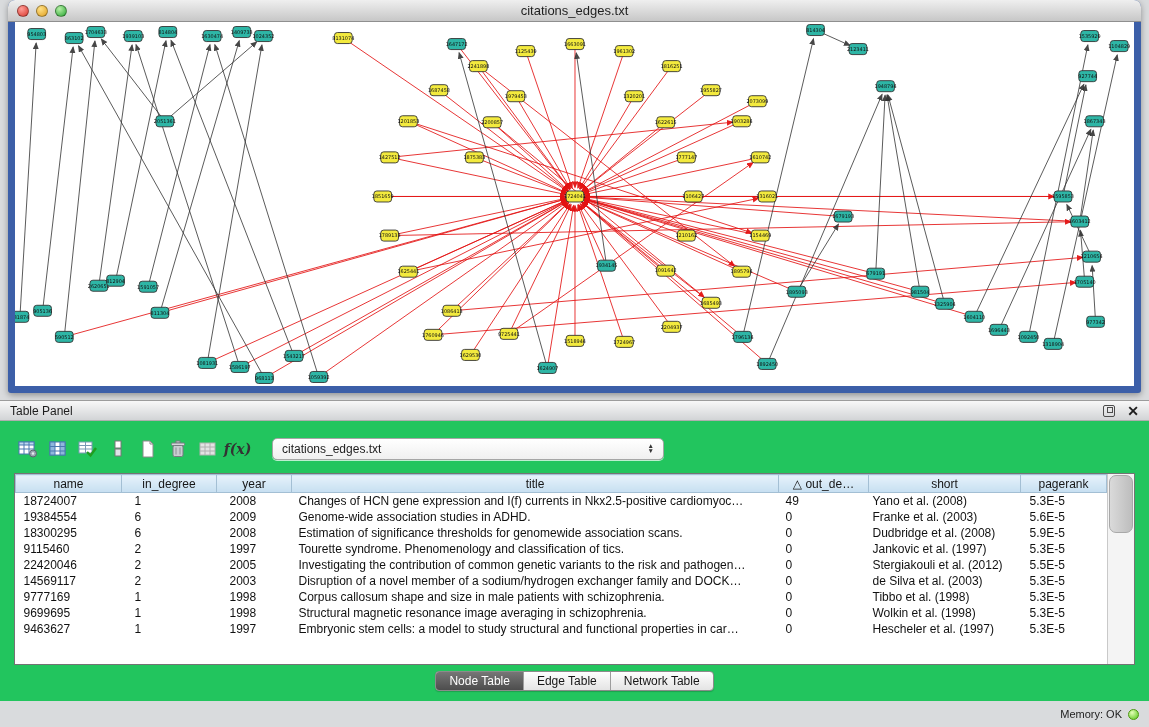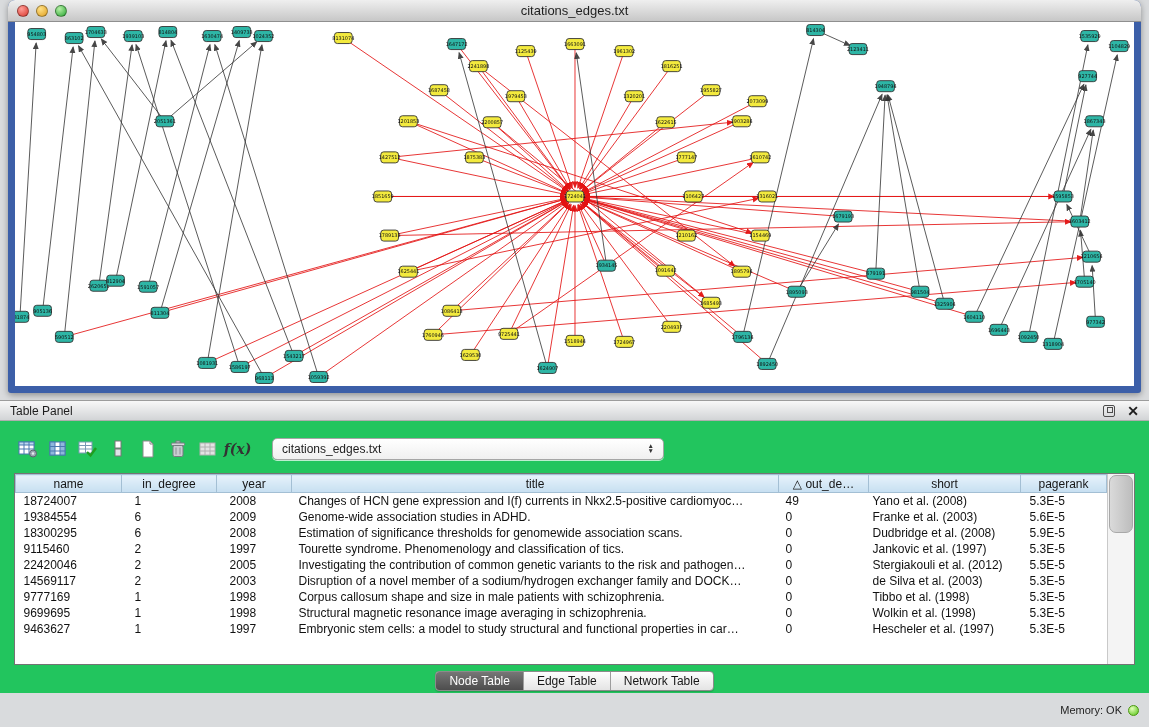--- a/index.html
+++ b/index.html
@@ -58,21 +58,21 @@
   .vscroll{flex:1;min-width:15px;background:#f4f4f4;border-left:1px solid #c9c9c9;position:relative}
   .vthumb{position:absolute;top:1px;left:1px;right:1px;height:58px;
     background:linear-gradient(90deg,#dadada,#bdbdbd);border:1px solid #a8a8a8;border-radius:7px}
 
   .tabs{margin:6px auto 0;display:flex;width:fit-content;border:1px solid #8b8b8b;border-radius:4px;
     overflow:hidden;background:linear-gradient(#fefefe,#e4e4e4);box-shadow:0 1px 1px rgba(0,0,0,.18)}
   .tab{padding:2px 13px;font-size:12px;color:#161616;border-left:1px solid #9d9d9d}
   .tab:first-child{border-left:none}
   .tab.active{background:linear-gradient(#767676,#4d4d4d);color:#fff}
 
-  .statusbar{height:34px;flex:none;display:flex;align-items:center;justify-content:flex-end;
+  .statusbar{height:26px;flex:none;display:flex;align-items:center;justify-content:flex-end;
     padding:0 10px;font-size:11px;color:#222;gap:6px}
   .orb{width:11px;height:11px;border-radius:50%;border:1px solid #4a970f;
     background:radial-gradient(circle at 35% 30%,#e4ffb8,#53c315)}
 </style>
 </head>
 <body>
 
 <div class="app">
 
   <div class="net-window">

